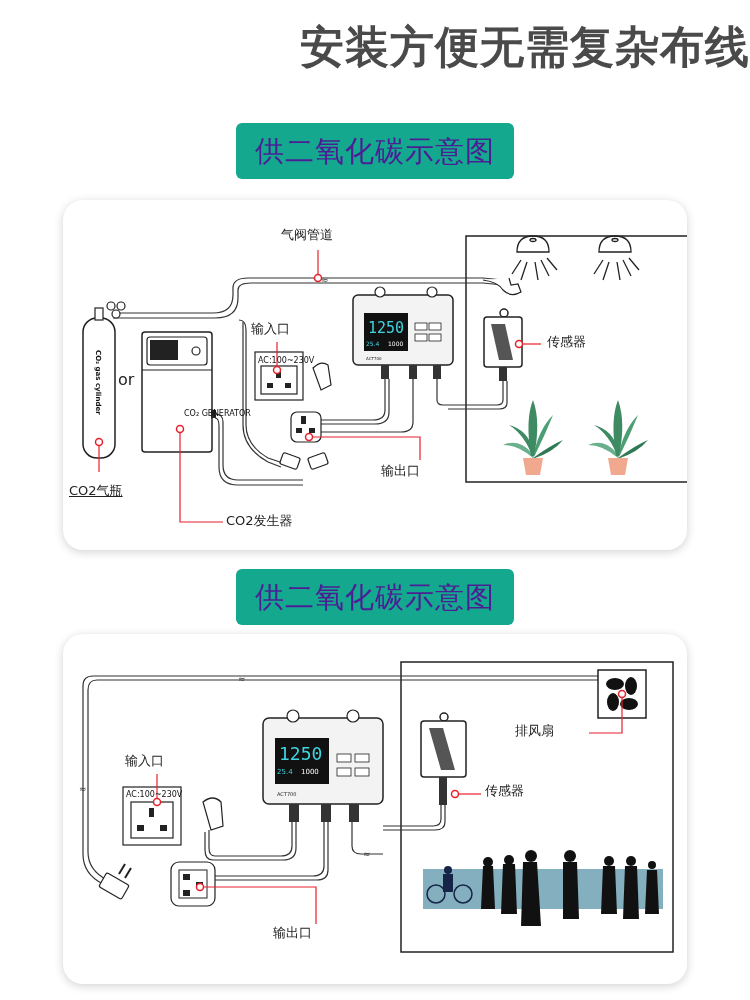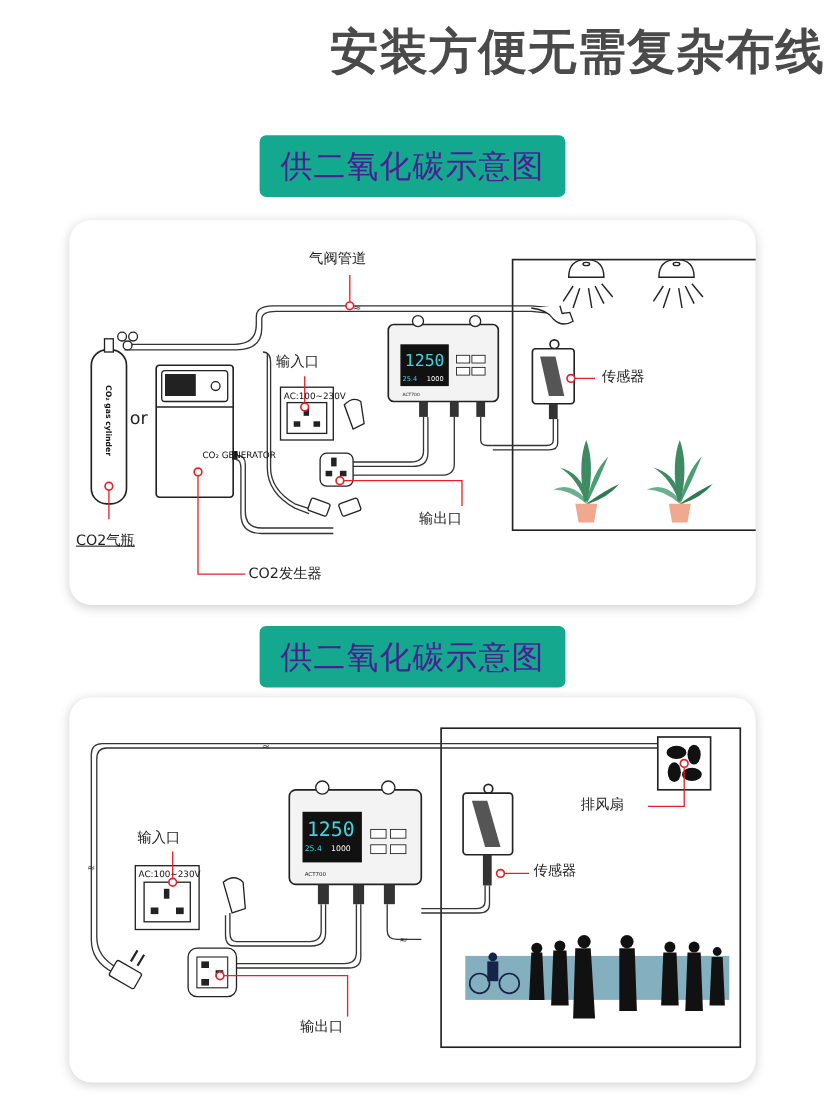--- a/index.html
+++ b/index.html
@@ -296,16 +296,16 @@
       <circle cx="137" cy="253" r="3.5" stroke-width="1.5"></circle>
       <polyline points="559,64 559,99 526,99" fill="none"></polyline>
       <circle cx="559" cy="60" r="3.5" stroke-width="1.5"></circle>
       <line x1="395" y1="160" x2="418" y2="160"></line>
       <circle cx="392" cy="160" r="3.5" stroke-width="1.5"></circle>
     </g>
   </svg>
 
   <div class="lbl" style="left:62px; top:118px;">输入口</div>
   <div class="lbl-small" style="left:63px; top:156px;">AC:100~230V</div>
-  <div class="lbl" style="left:465px; top:88px;">排风扇</div>
+  <div class="lbl" style="left:452px; top:88px;">排风扇</div>
   <div class="lbl" style="left:422px; top:148px;">传感器</div>
   <div class="lbl" style="left:210px; top:290px;">输出口</div>
 </div>
 
 </body></html>

